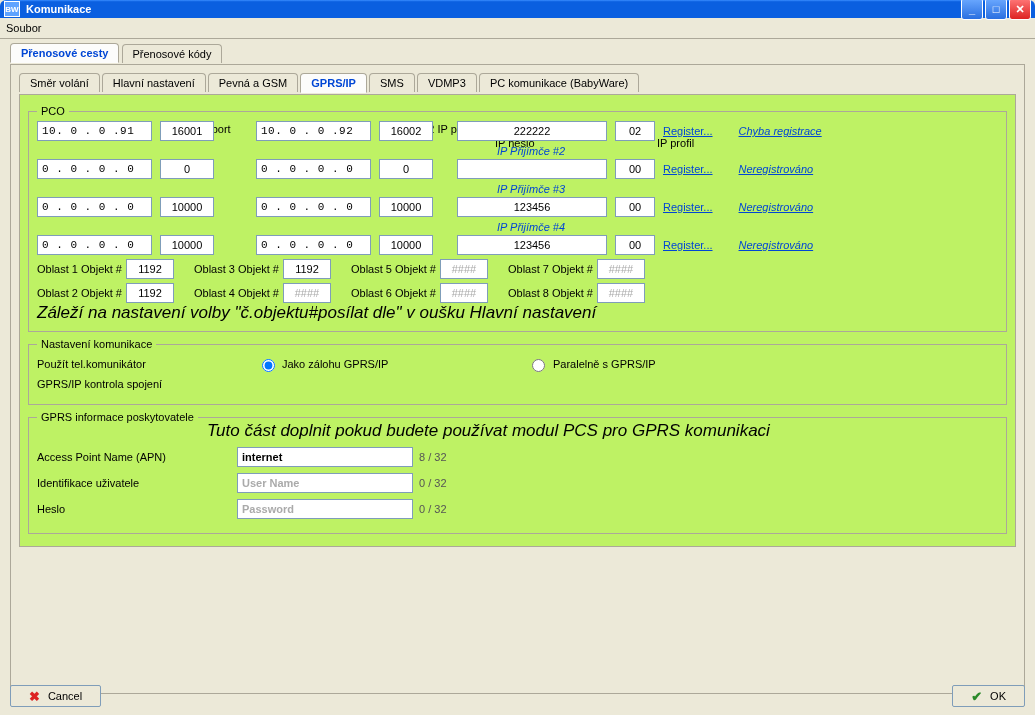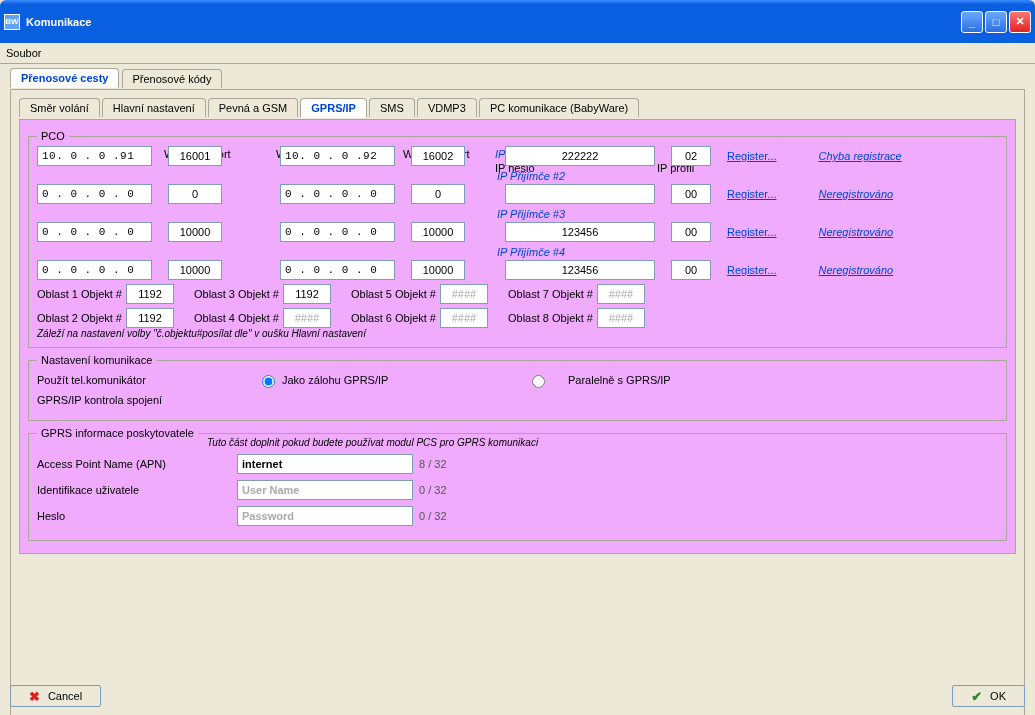--- a/index.html
+++ b/index.html
@@ -6,21 +6,21 @@
   body {
     margin: 0;
     font-family: Tahoma, Arial, sans-serif;
     font-size: 11px;
     background: #ece9d8;
     width: 1035px;
     height: 715px;
     overflow: hidden;
   }
   .titlebar {
-    height: 43px;
+    height: 18px;
     background: linear-gradient(to bottom, #3a8dff 0%, #0a5fe0 10%, #0a5fe0 90%, #0a5fe0 100%);
     border-radius: 6px 6px 0 0;
     display: flex;
     align-items: center;
     padding: 0 4px;
     color: white;
     font-weight: bold;
   }
   .titlebar .icon { width: 16px; height: 16px; background:#5fa3ff; border:1px solid #fff; margin-right:6px; font-size:8px; display:flex; align-items:center; justify-content:center; color:#fff; }
   .titlebar .spacer { flex: 1; }
@@ -67,51 +67,51 @@
     border: 1px solid #aca899;
     border-bottom: none;
     border-radius: 4px 4px 0 0;
     background: #ece9d8;
     margin-right: -1px;
     font-size: 11px;
   }
   .sub-tab.active { background: #fcfcfb; color:#0046d5; font-weight:bold; z-index:5; border-bottom:1px solid #fcfcfb;}
   .panel {
     border: 1px solid #aca899;
-    background: #f0abfc;
+    background: #bef264;
     padding: 6px 8px 8px 8px;
     position: relative;
     margin-top: -1px;
   }
   fieldset.group {
     border: 1px solid #aca899;
     margin: 4px 0 6px 0;
     padding: 6px 8px 8px 8px;
   }
   fieldset.group > legend { padding: 0 4px; font-size: 11px; }
-  .row { display: flex; align-items: center; gap: 16px; margin-bottom: 4px; }
+  .row { display: flex; align-items: center; gap: 8px; margin-bottom: 4px; }
   label.hdr { font-size: 11px; margin-bottom: 2px; display:block; }
   input[type=text], select {
     font-family: Tahoma, Arial, sans-serif;
     font-size: 11px;
     height: 20px;
     border: 1px solid #7f9db9;
     background: #fff;
     padding: 2px 4px;
   }
   input.ip { width: 115px; text-align:left; font-family: "Courier New", monospace; letter-spacing:0.5px;}
   input.port { width: 54px; text-align:center; }
   input.pw { width: 150px; text-align:center; }
   input.prof { width: 40px; text-align:center; }
   input.obj { width: 48px; text-align:center; }
   input.apn { width: 176px; font-weight: bold; }
   .link { color: #0046d5; text-decoration: underline; cursor: pointer; }
   .ital { font-style: italic; }
   .receiver-header { color:#0046d5; font-style:italic; margin-bottom:2px; }
-  .note { font-style: italic; font-size: 10px; }
+  .note { font-style: italic; font-size: 17px; }
   .gprs-row { display:flex; align-items:center; margin-bottom:6px; }
   .gprs-label { width: 200px; }
   .count { color:#555; margin-left:6px;}
   .btnbar {
     position: absolute;
     left: 10px; right:10px; bottom: 8px;
     display:flex; justify-content:space-between;
   }
   .wbtn {
     border: 1px solid #7f9db9;
@@ -306,21 +306,21 @@
 
       <fieldset class="group">
         <legend>Nastavení komunikace</legend>
 
         <div class="gprs-row">
           <div class="gprs-label" style="width:220px;">Použít tel.komunikátor</div>
           <label style="display:flex;align-items:center;gap:4px; width:270px;">
             <input type="radio" name="telmode" checked="" style="">
             <span>Jako zálohu GPRS/IP</span>
           </label>
-          <label style="display:flex;align-items:center;gap:20px;">
+          <label style="display:flex;align-items:center;gap:5px;">
             <input type="radio" name="telmode" style="">
             <span>Paralelně s GPRS/IP</span>
           </label>
         </div>
         <div class="gprs-row">
           <div class="gprs-label" style="width:400px;">GPRS/IP kontrola spojení</div>
         </div>
       </fieldset>
 
       <fieldset class="group">

